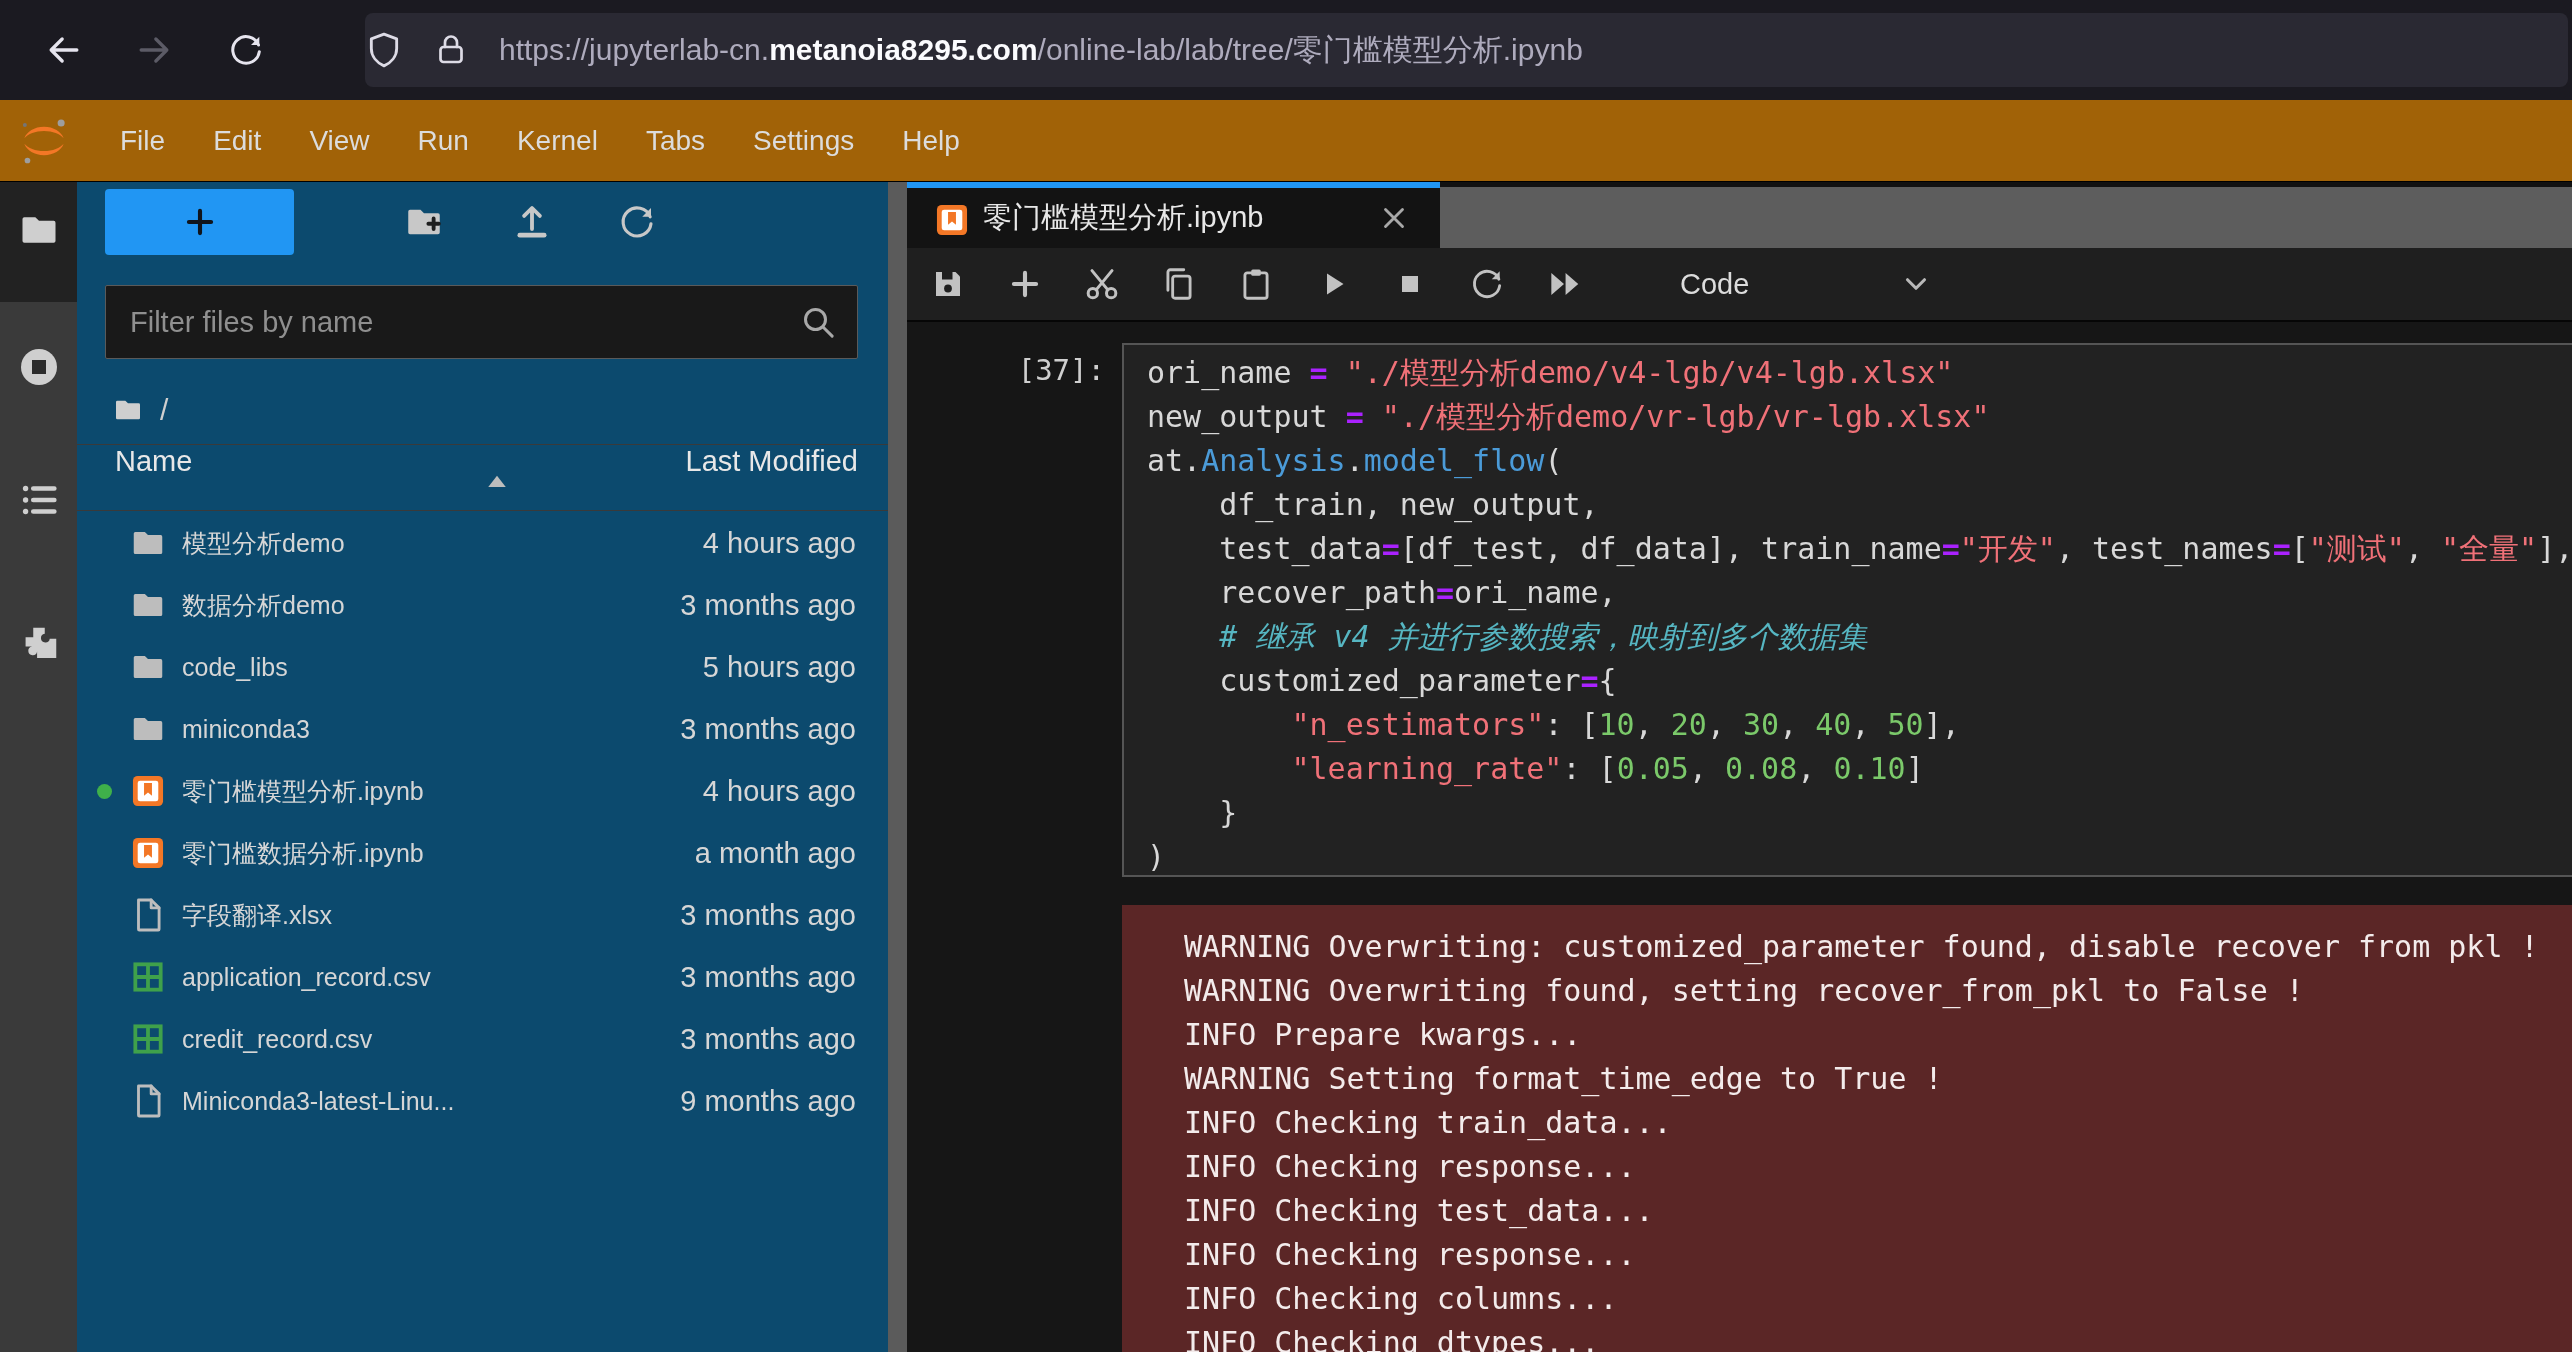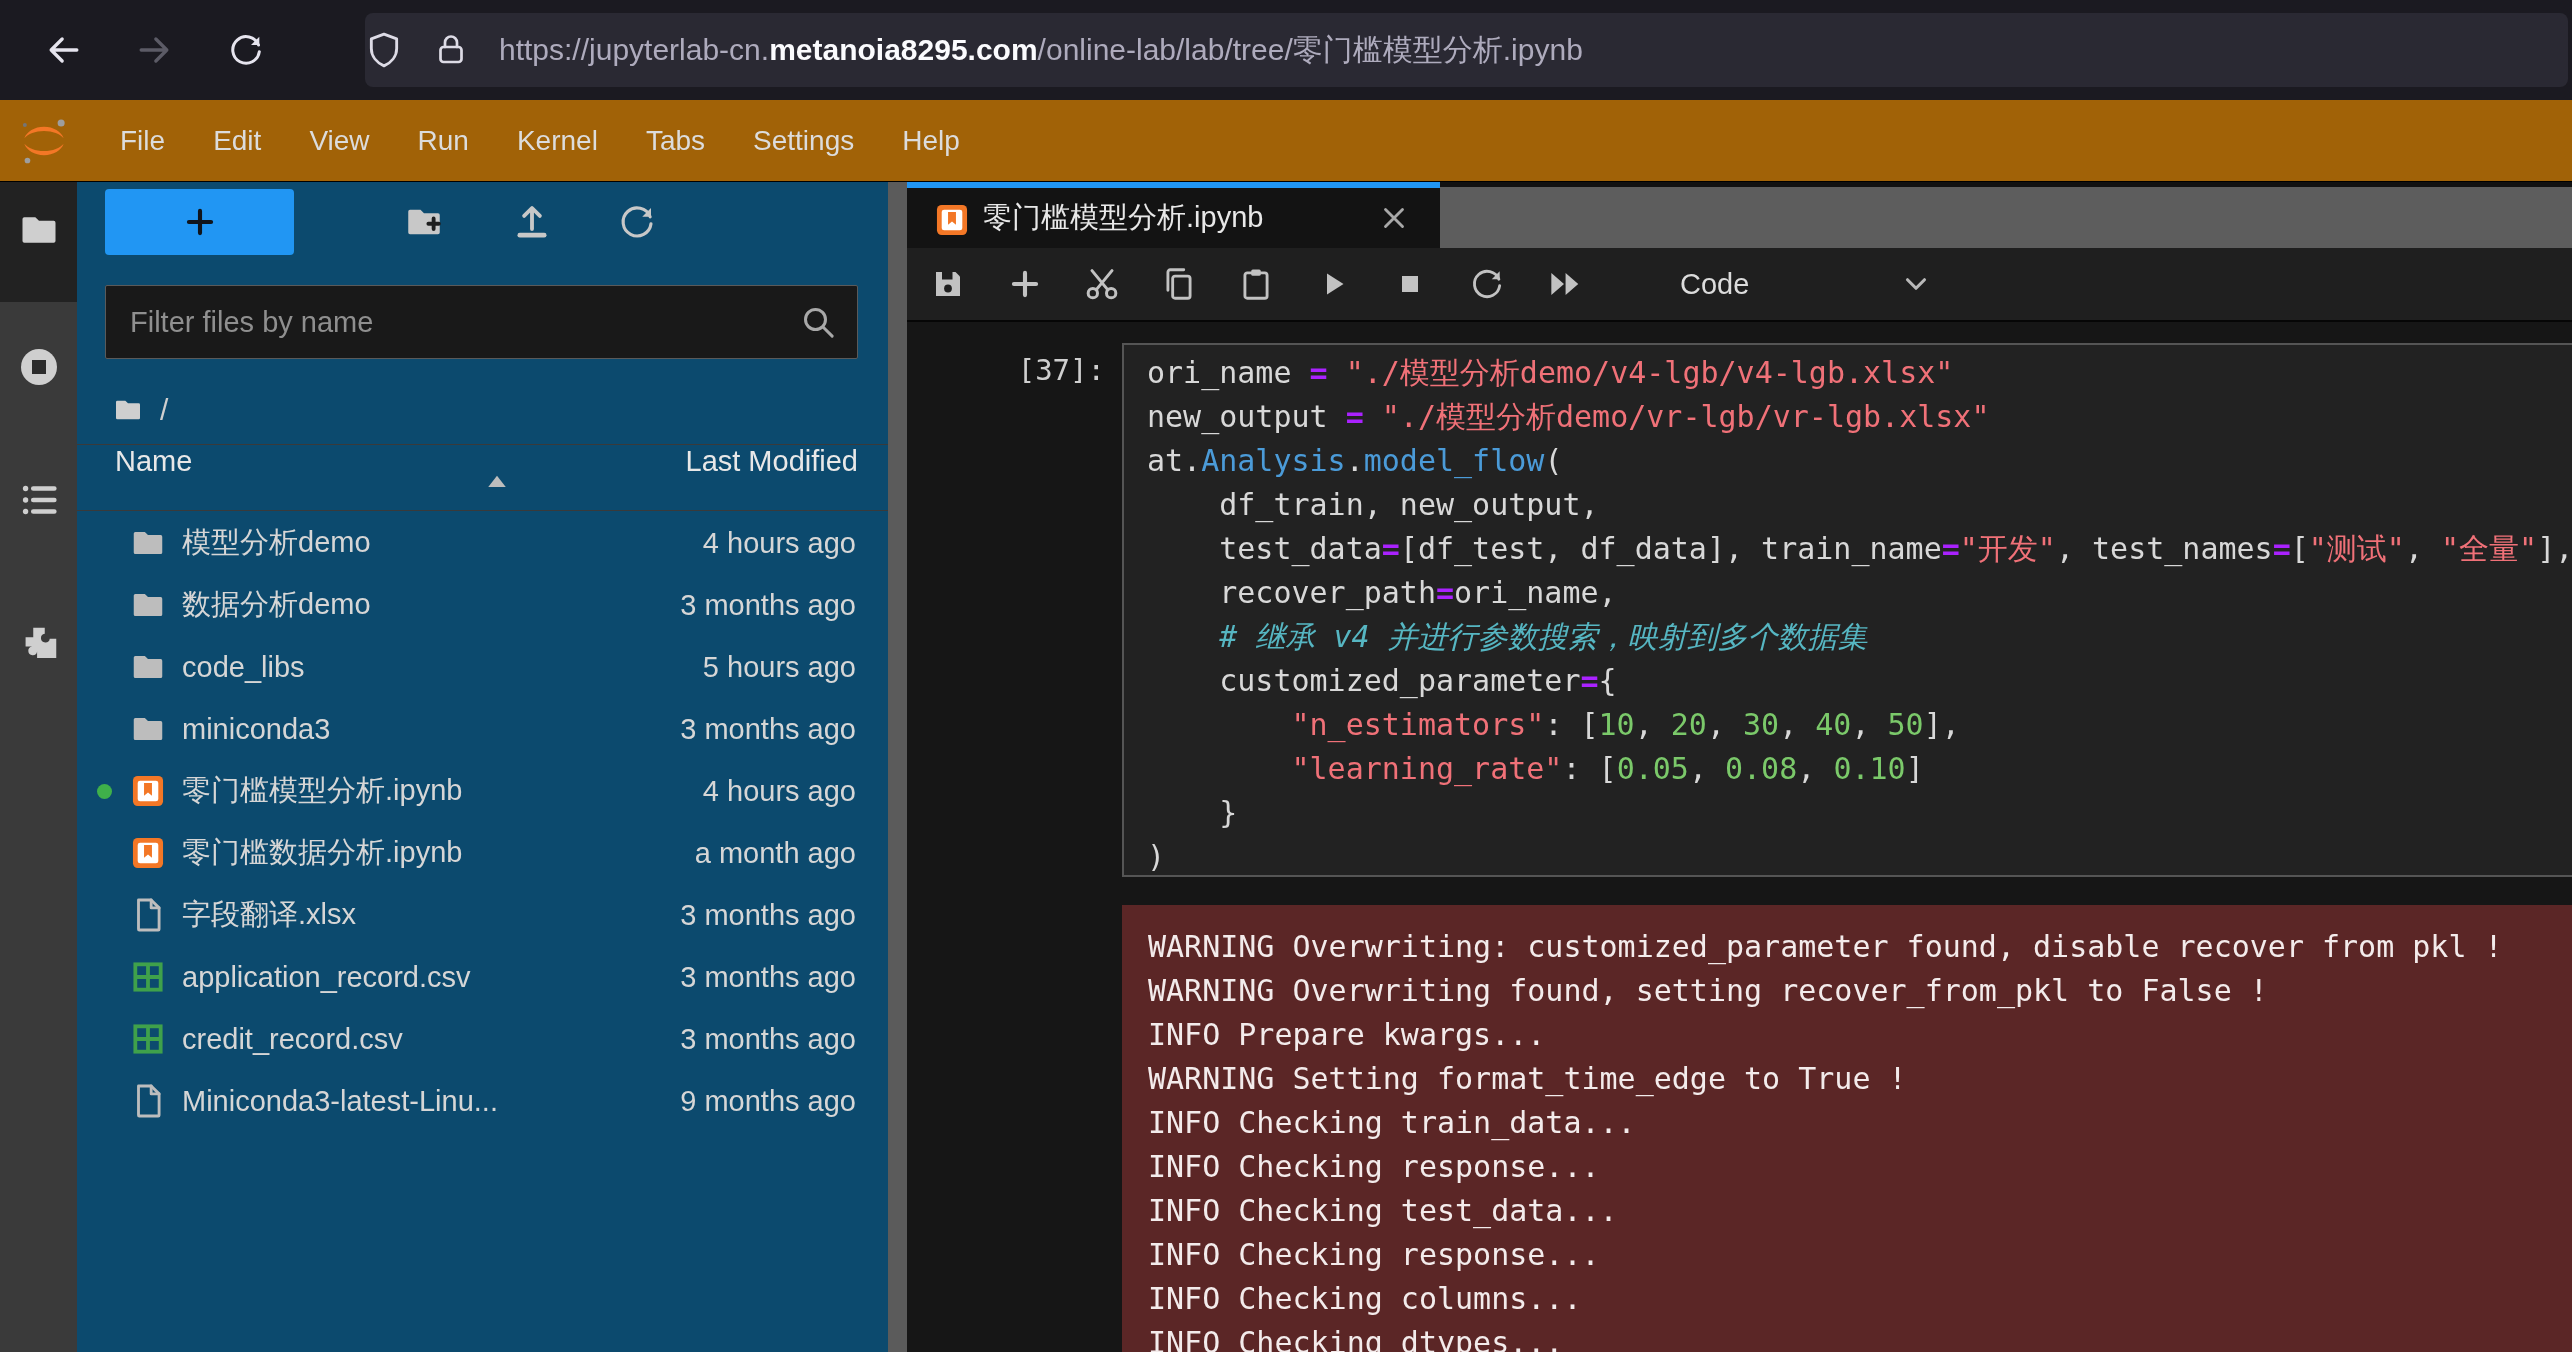--- a/index.html
+++ b/index.html
@@ -49,21 +49,21 @@
   .hline { left:0; width:811px; height:1px; background:#3a3a3a; }
   #listhead { left:0; top:263px; width:811px; height:65px; display:flex; }
   #listhead .col-name { font-size:29px; color:#e8e8e8; padding-left:38px; }
   #sort-caret { left:405px; top:22px; color:#bdbdbd; }
   #listhead .col-mod { font-size:29px; color:#e8e8e8; margin-left:auto; padding-right:30px; }
   #filerows { left:0; top:330px; width:811px; bottom:0; }
   .frow { height:62px; display:flex; align-items:center; padding-left:20px; }
   .frow .marker { width:32px; display:flex; align-items:center; }
   .run-dot { width:15px; height:15px; border-radius:50%; background:#3fb04a; }
   .frow .fic { width:38px; height:38px; margin-right:15px; display:flex; align-items:center; justify-content:center; }
-  .frow .fname { font-size:29px; color:#d6d6d6; white-space:nowrap; overflow:hidden; flex:1; }
+  .frow .fname { font-size:25px; color:#d6d6d6; white-space:nowrap; overflow:hidden; flex:1; }
   .frow .fdate { font-size:29px; color:#d6d6d6; padding-right:32px; white-space:nowrap; }
 
   #scrollstrip { left:888px; top:182px; width:19px; bottom:0; background:#5b5b5b; }
 
   
   #main { left:907px; top:182px; right:0; bottom:0; background:#161616; }
   #tabbar { left:0; top:0; right:0; height:66px; background:#111; }
   #nb-tab { left:0; top:0; width:533px; height:66px; background:#131313; border-top:6px solid #2196f3;
             display:flex; align-items:center; padding:0 26px; }
   #nb-tab .tab-ic { width:34px; height:34px; margin-right:16px; }
@@ -85,21 +85,21 @@
                  border:2px solid #555; border-right:none; padding:6px 0 0 16px; }
   .code-line { font:30px/44px "DejaVu Sans Mono", monospace; white-space:pre; color:#d8d8d8;margin-left:7px; }
   .tk-p   { color:#d8d8d8; }
   .tk-op  { color:#aa22ff; font-weight:bold; }
   .tk-str { color:#f07178; }
   .tk-fn  { color:#4b9bd8; }
   .tk-com { color:#56b6c2; font-style:italic; }
   .tk-num { color:#7bc96a; }
 
   #cell-output { left:215px; top:583px; right:0; bottom:0; background:#5b2626; padding:20px 0 0 26px; overflow:hidden; }
-  .out-line { font:30px/44px "DejaVu Sans Mono", monospace; color:#f3ebeb; white-space:pre; }
+  .out-line { font:30px/44px "DejaVu Sans Mono", monospace; color:#f3ebeb; white-space:pre;margin-left:36px; }
 </style>
 </head>
 <body>
 
 <div id="chrome" class="abs">
   <div id="nav-back" class="abs nav-btn">
       <span>
         <svg width="44" height="44" viewBox="0 0 24 24" fill="none" stroke="currentColor" stroke-width="1.8" stroke-linecap="round" stroke-linejoin="round">
           <path d="M19 12H5M11 6l-6 6 6 6"></path>
         </svg>

